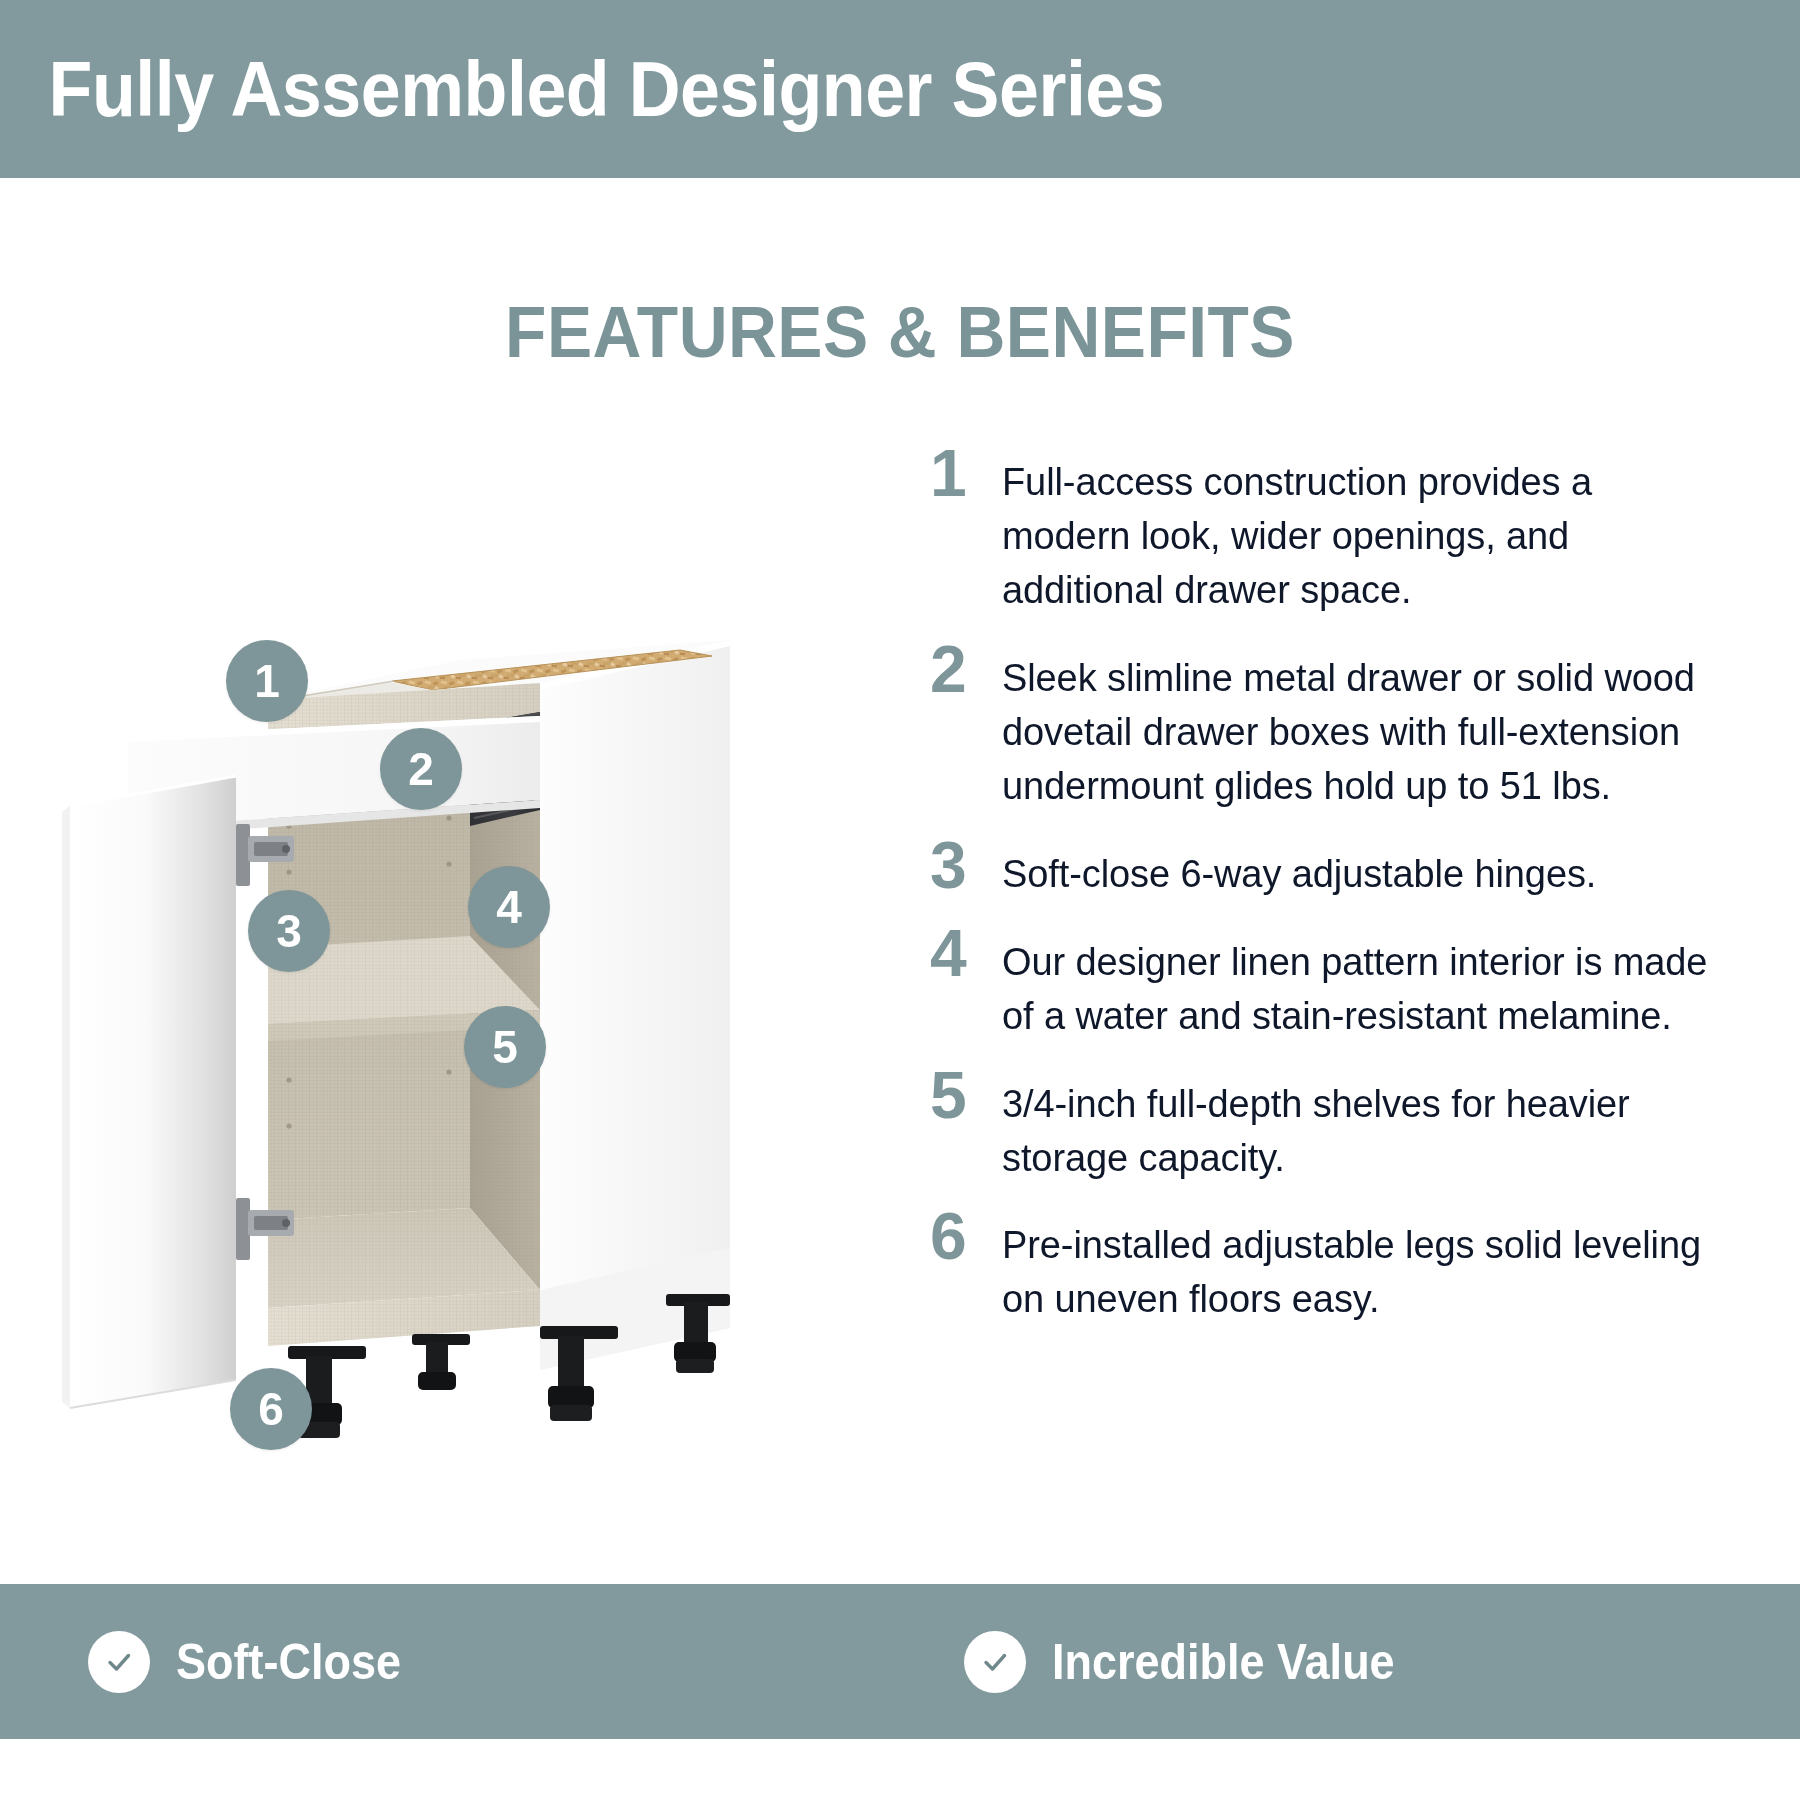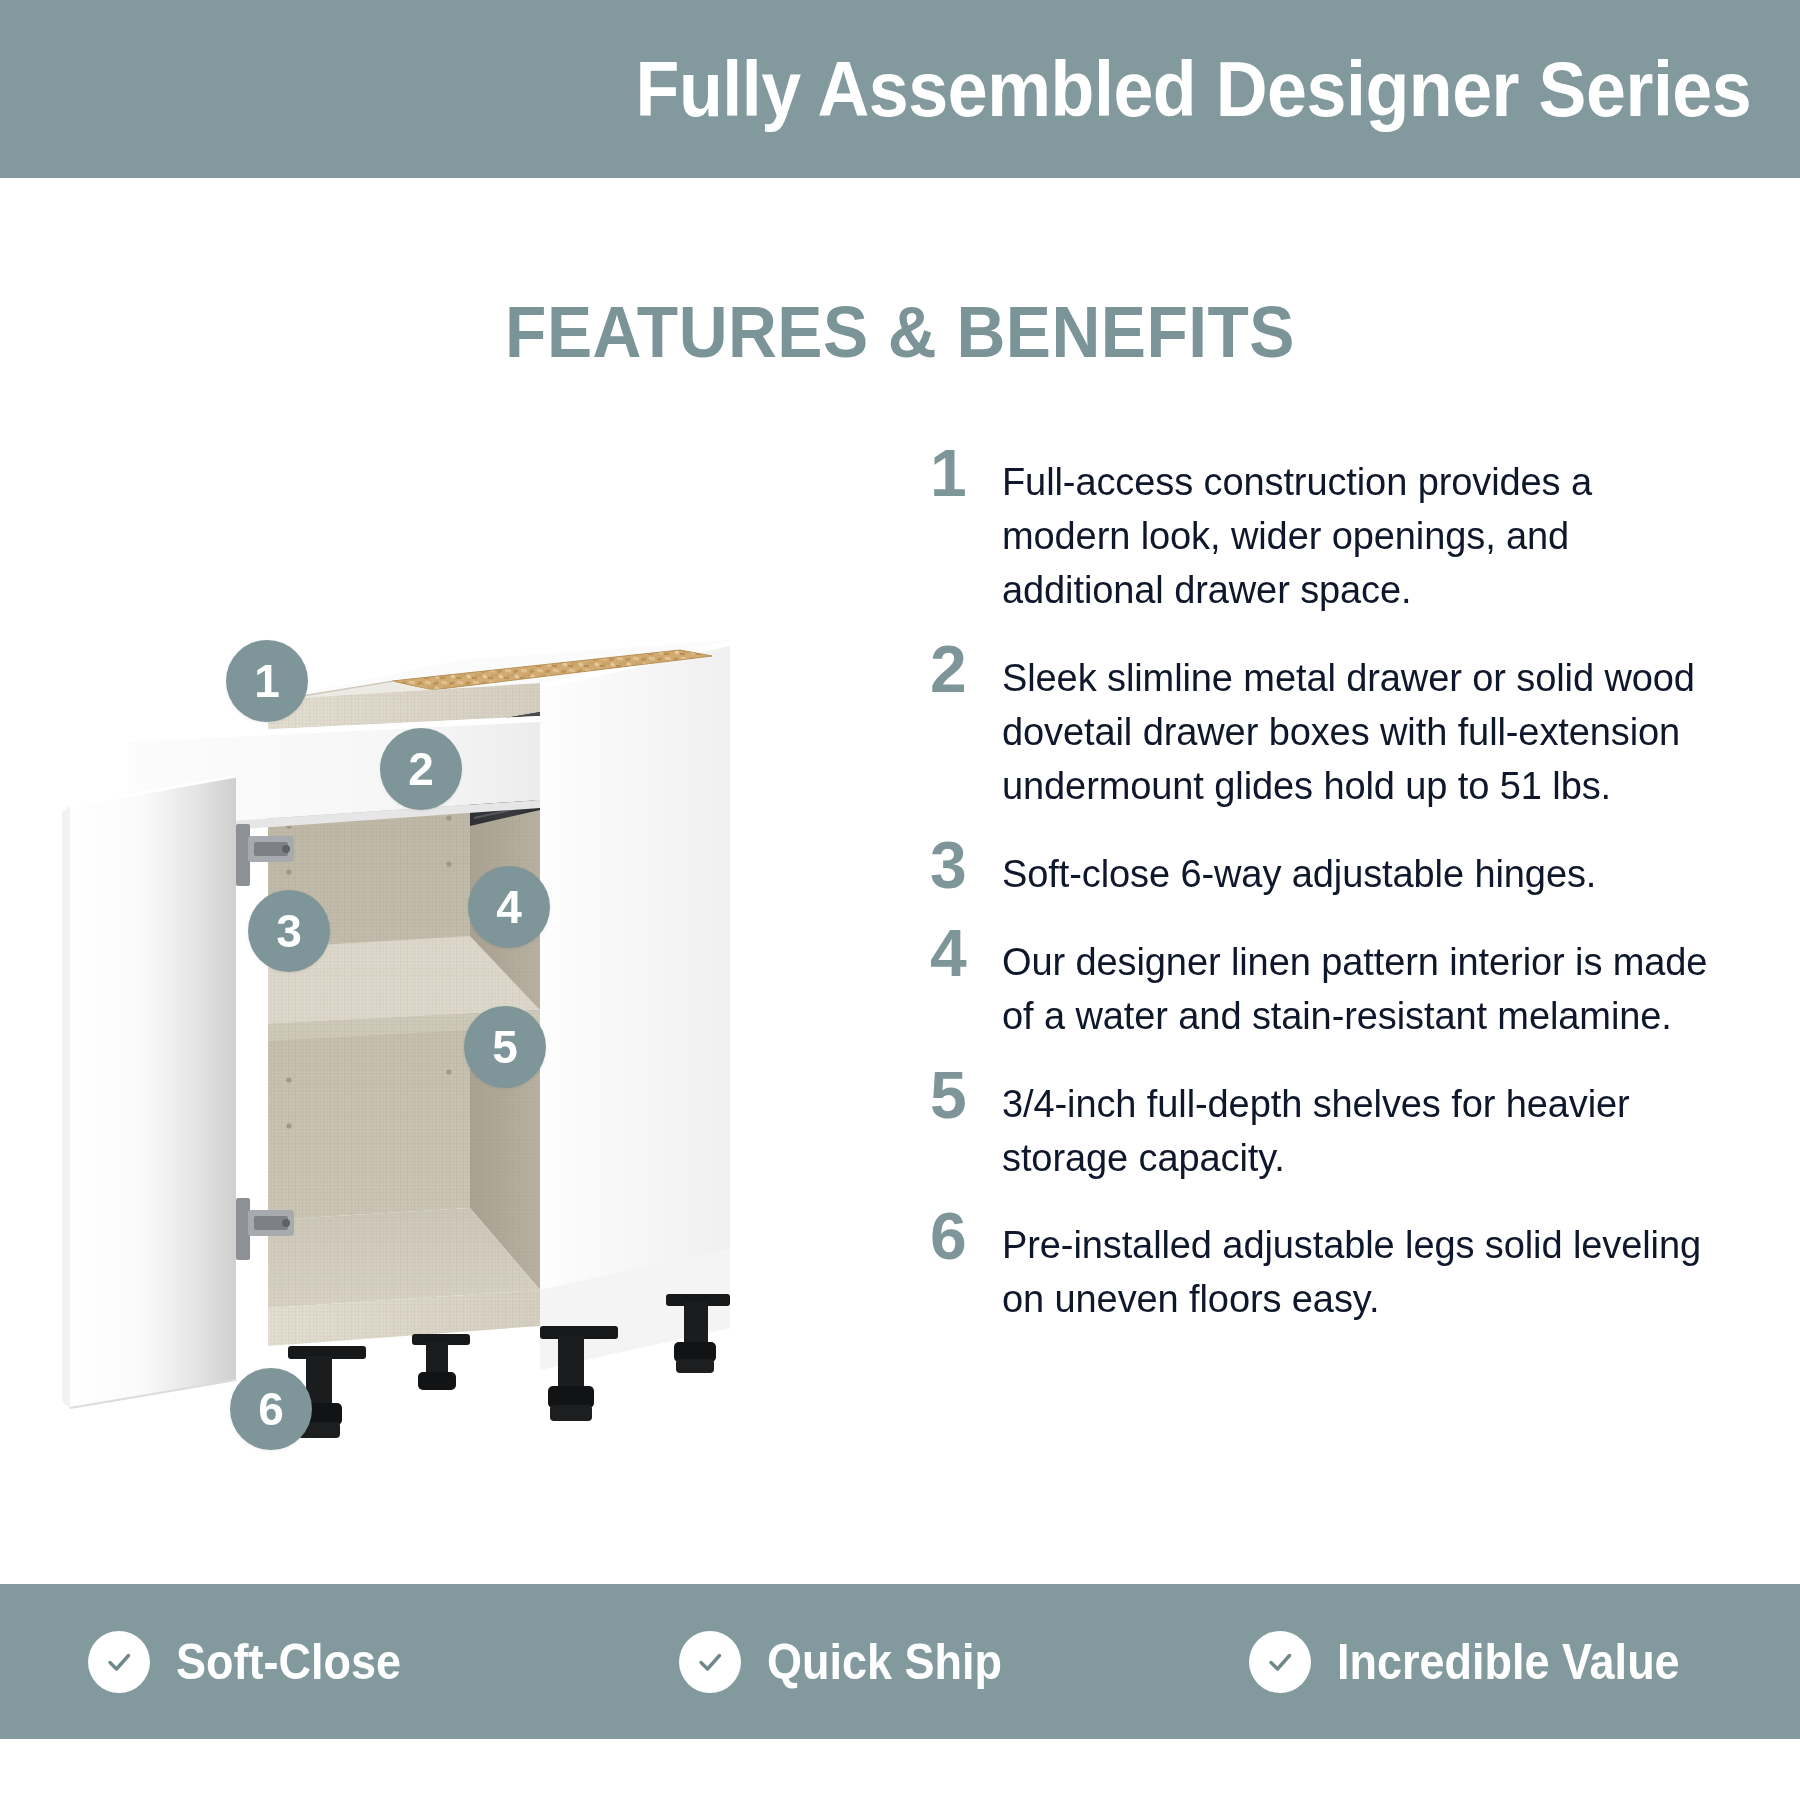--- a/index.html
+++ b/index.html
@@ -7,21 +7,21 @@
     width:1800px;height:1800px;
     background:#ffffff;
     font-family:"Liberation Sans", sans-serif;
     overflow:hidden;
     position:relative;
   }
   
   .header{
     position:absolute;left:0;top:0;width:1800px;height:178px;
     background:#829a9e;
-    display:flex;align-items:center;justify-content:flex-end;
+    display:flex;align-items:center;justify-content:flex-start;
   }
   .header-title{
     color:#ffffff;
     font-family:"Liberation Sans", sans-serif;
     font-weight:700;
     font-size:78px;
     letter-spacing:-0.5px;
     transform:scaleX(0.92);
     white-space:nowrap;
     line-height:1;
@@ -337,28 +337,20 @@
 
   <div class="footer-item">
     <span class="check-circle">
       <svg width="40" height="40" viewBox="0 0 40 40">
         <path d="M11 20.5 L17.5 27 L29.5 13.5" fill="none" stroke="#6f888c" stroke-width="3.4" stroke-linecap="round" stroke-linejoin="round"></path>
       </svg>
     </span>
     <span class="footer-label">Soft-Close</span>
   </div>
 
-  <div class="footer-item">
-    <span class="check-circle">
-      <svg width="40" height="40" viewBox="0 0 40 40">
-        <path d="M11 20.5 L17.5 27 L29.5 13.5" fill="none" stroke="#6f888c" stroke-width="3.4" stroke-linecap="round" stroke-linejoin="round"></path>
-      </svg>
-    </span>
-    <span class="footer-label">Quick Ship</span>
-  </div>
 
   <div class="footer-item">
     <span class="check-circle">
       <svg width="40" height="40" viewBox="0 0 40 40">
         <path d="M11 20.5 L17.5 27 L29.5 13.5" fill="none" stroke="#6f888c" stroke-width="3.4" stroke-linecap="round" stroke-linejoin="round"></path>
       </svg>
     </span>
     <span class="footer-label">Incredible Value</span>
   </div>
 

